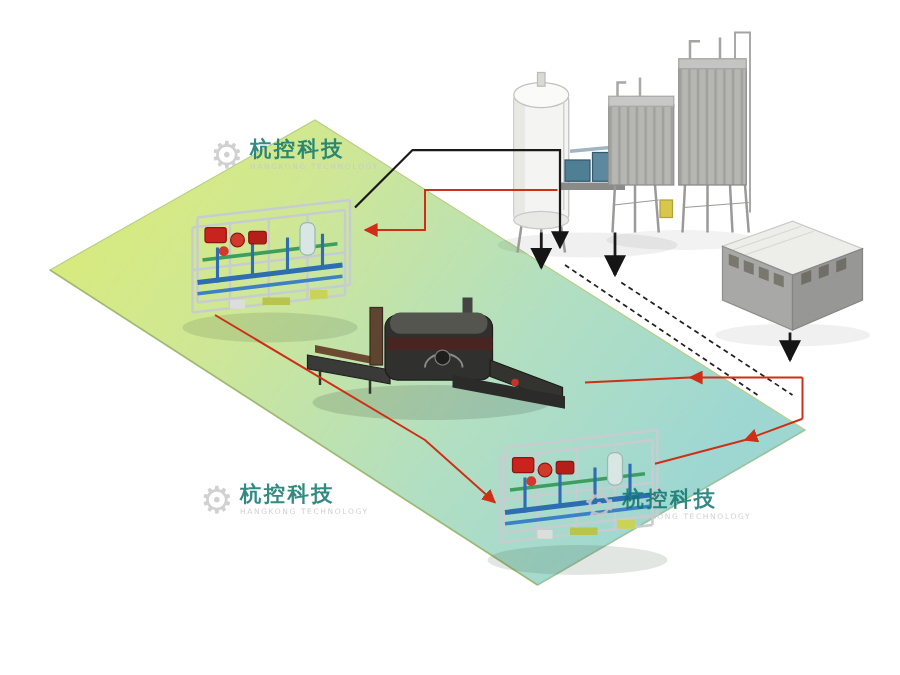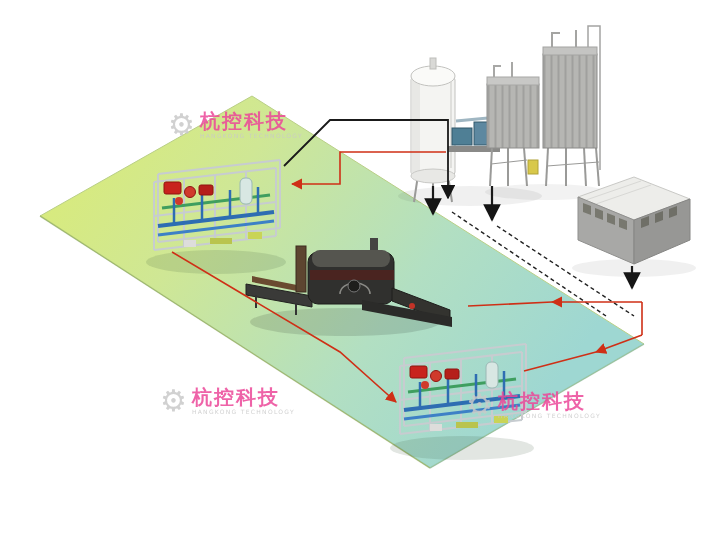--- a/index.html
+++ b/index.html
@@ -7,21 +7,21 @@
     position:relative;width:720px;height:540px;background:#ffffff;overflow:hidden;
     font-family:"DejaVu Sans","Liberation Sans",sans-serif;
   }
   .stage svg{position:absolute;left:0;top:0;}
   .watermark{
     position:absolute;display:flex;align-items:center;gap:5px;
     opacity:.85;pointer-events:none;user-select:none;
   }
   .wm-gear{font-size:30px;color:#c9c9c9;line-height:1;}
   .wm-txt{display:flex;flex-direction:column;line-height:1.05;}
-  .wm-cn{font-size:20px;font-weight:bold;color:#ec4899;letter-spacing:2px;}
+  .wm-cn{font-size:17px;font-weight:bold;color:#0f766e;letter-spacing:2px;}
   .wm-en{font-size:6px;color:#c9c9c9;letter-spacing:1.3px;margin-top:1px;}
   #wm1{left:168px;top:110px;}
   #wm2{left:160px;top:386px;}
   #wm3{left:466px;top:390px;}
 </style>
 </head>
 <body>
 
 <div class="stage">
 

